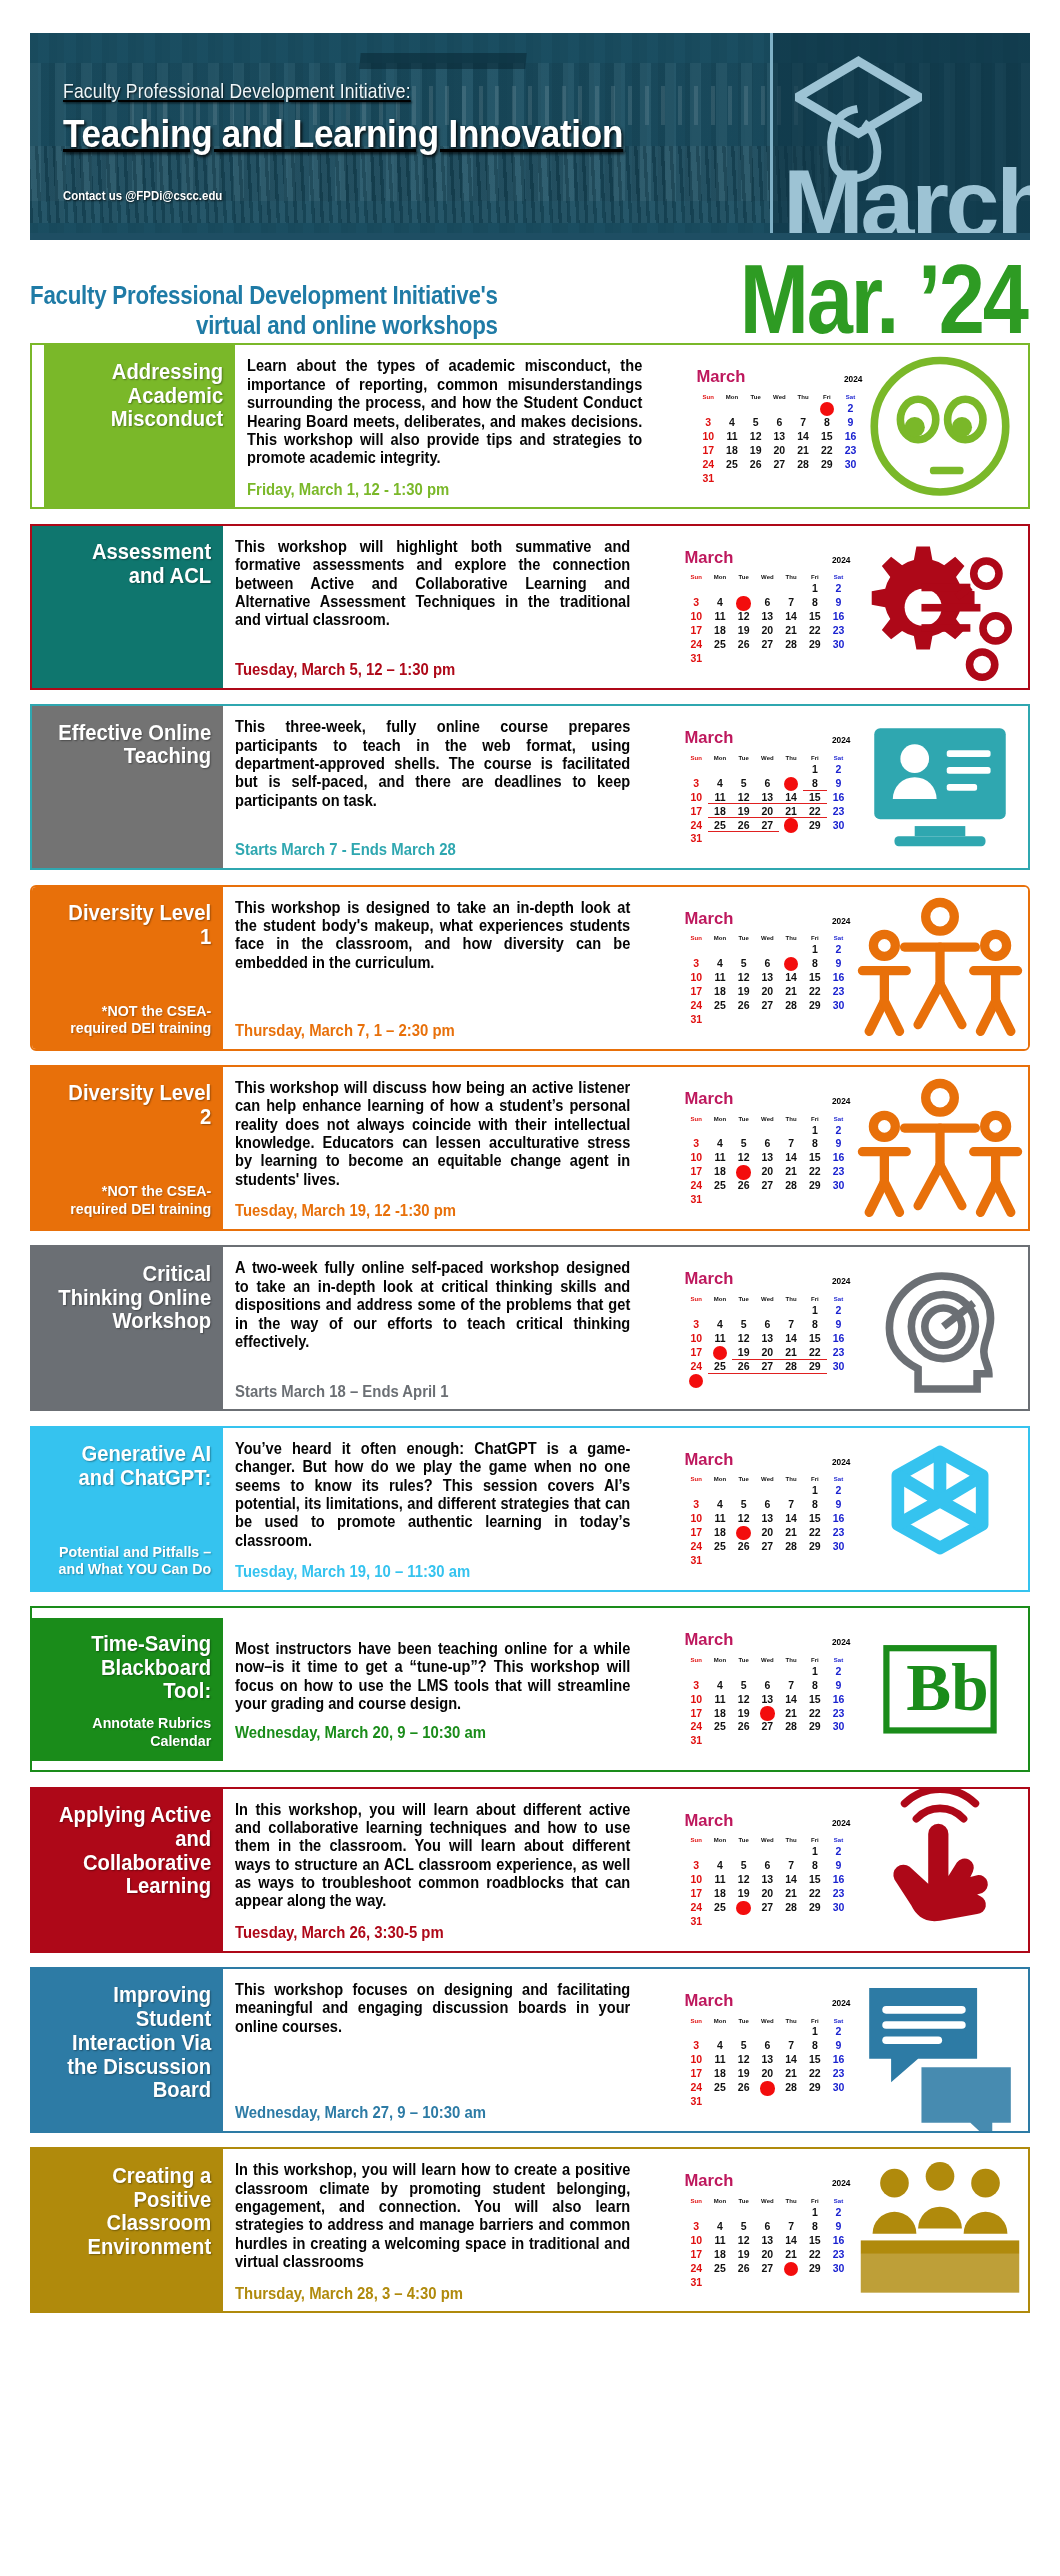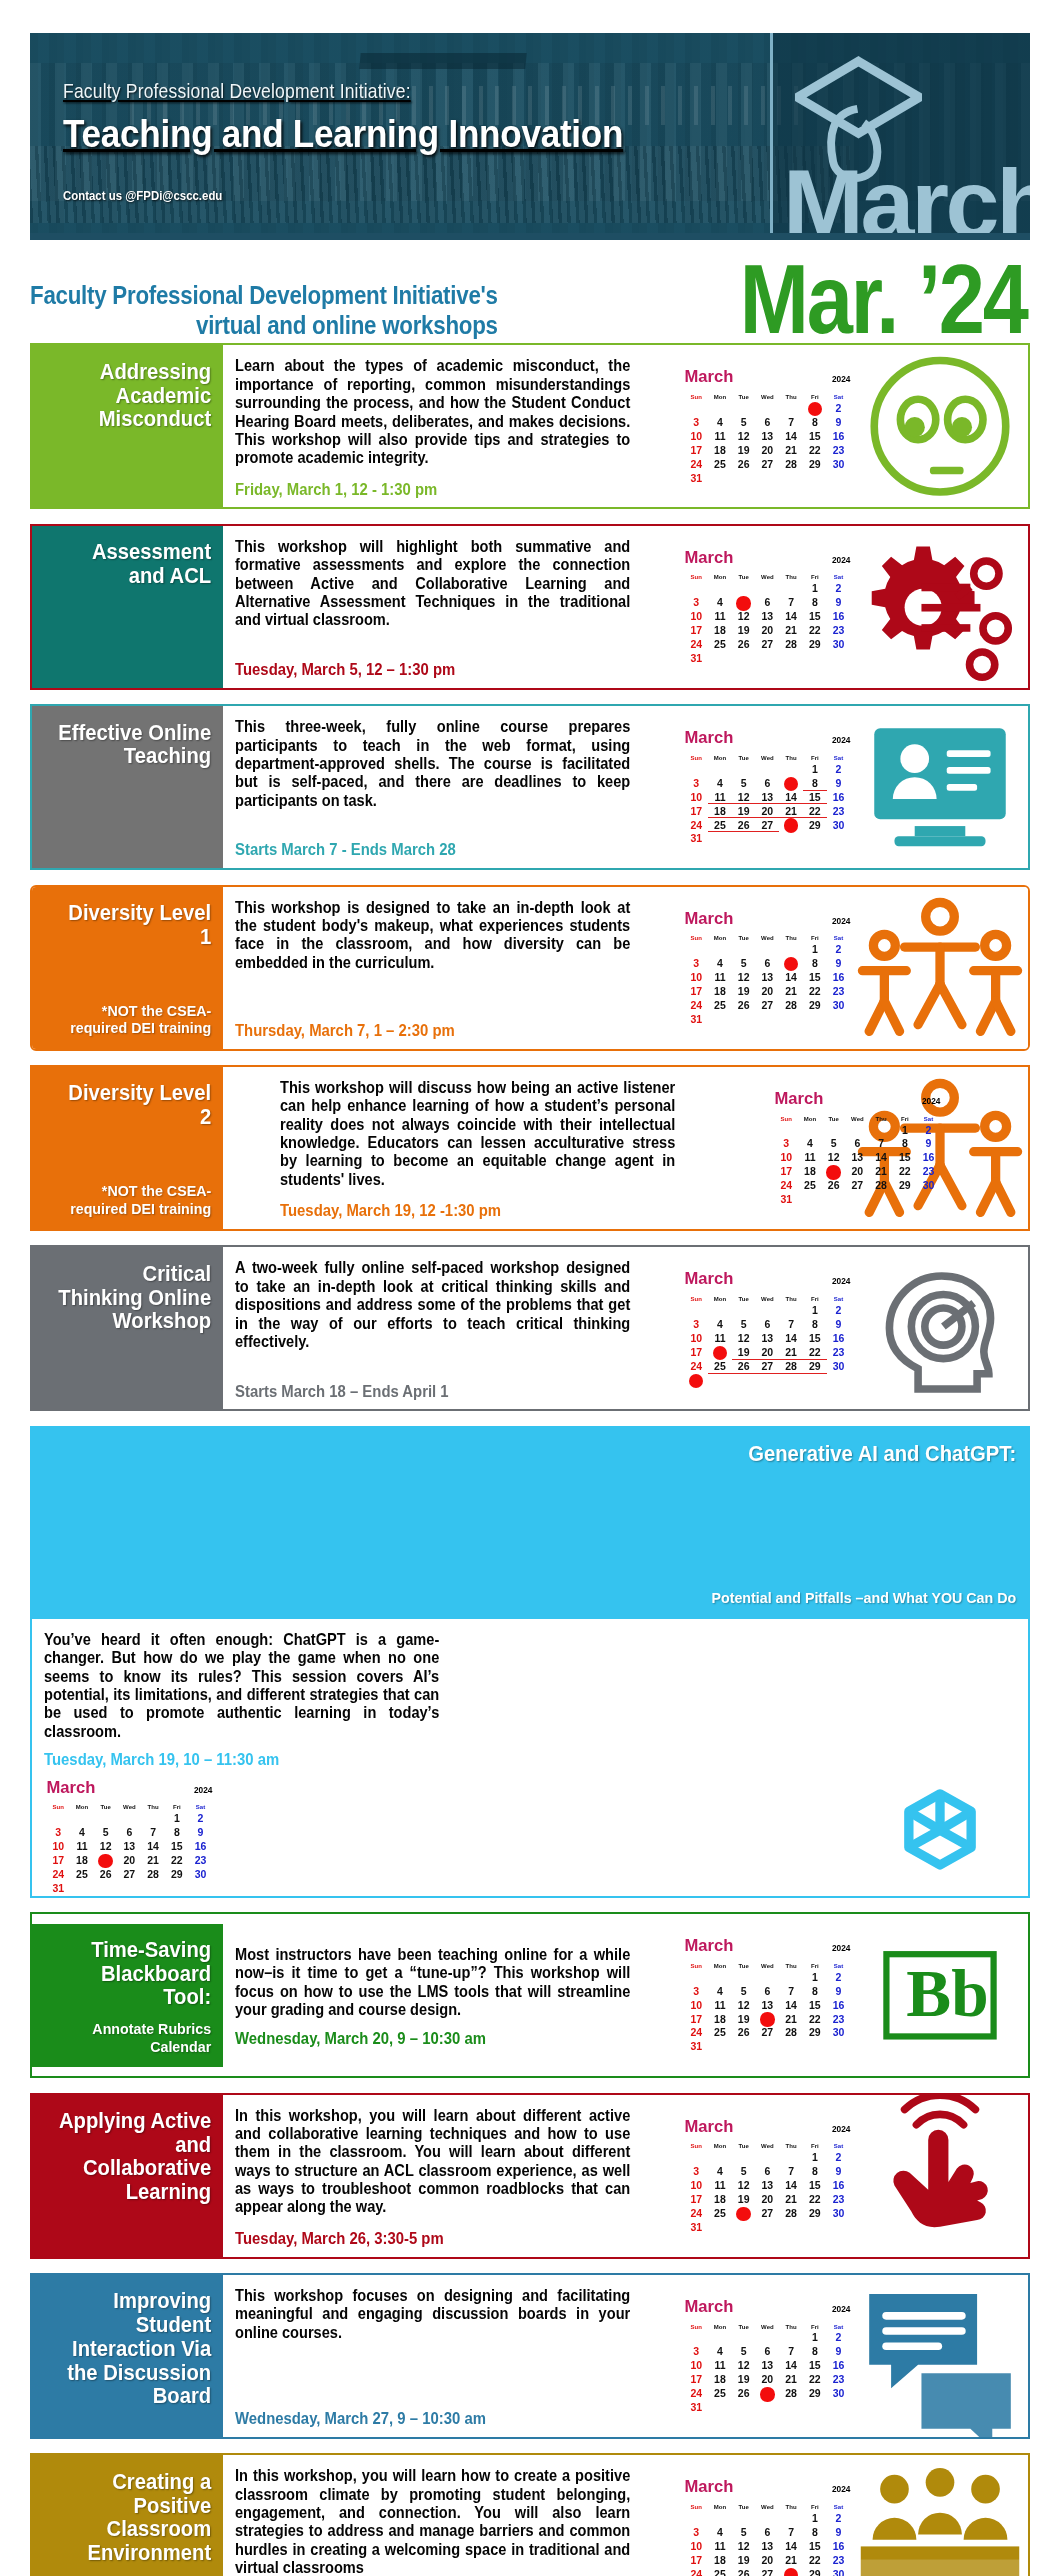--- a/index.html
+++ b/index.html
@@ -208,21 +208,21 @@
 
 <div class="titlebar">
   <div class="title-left">
     <div class="l1">Faculty Professional Development Initiative's</div>
     <div class="l2">virtual and online workshops</div>
   </div>
   <div class="title-right">Mar. ’24</div>
 </div>
 
 <div class="cards" id="cards">
-    <div class="card" style="border-color: rgb(122, 184, 41);">
+    <div class="card" style="border-color: rgb(122, 184, 41); padding-left: 12px;">
     <div class="card-label" style="background:#7ab829">
       <div class="lbl-main">Addressing Academic Misconduct</div>
       <div class="lbl-sub"></div>
     </div>
     <div class="card-body">
       <div class="card-desc">Learn about the types of academic misconduct, the importance of reporting, common misunderstandings surrounding the process, and how the Student Conduct Hearing Board meets, deliberates, and makes decisions. This workshop will also provide tips and strategies to promote academic integrity.</div>
       <div class="card-when" style="color:#7ab829">Friday,  March 1,  12 - 1:30 pm</div>
     </div>
     <div class="card-right">
       <div class="cal">
@@ -527,21 +527,21 @@
       <circle cx="166" cy="74" r="13"></circle>
               <path d="M140 104 H192"></path>
               <path d="M166 104 V140"></path>
               <path d="M166 140 L148 176"></path>
               <path d="M166 140 L184 176"></path>
       </g>
           </svg>
         </div>
     </div>
     </div>
-    <div class="card" style="border-color: rgb(232, 112, 10); gap: 45px;">
+    <div class="card" style="border-color: rgb(232, 112, 10);">
     <div class="card-label" style="background:#e8700a">
       <div class="lbl-main">Diversity Level 2</div>
       <div class="lbl-sub">*NOT the CSEA-required DEI training</div>
     </div>
     <div class="card-body">
       <div class="card-desc">This workshop will discuss how being an active listener can help enhance learning of how a student’s personal reality does not always coincide with their intellectual knowledge. Educators can lessen acculturative stress by learning to become an equitable change agent in students' lives.</div>
       <div class="card-when" style="color:#e8700a">Tuesday, March 19,  12 -1:30 pm</div>
     </div>
     <div class="card-right">
       <div class="cal">
@@ -684,21 +684,21 @@
             <g fill="none" stroke="#6b6f74" stroke-width="9">
       <path d="M40 100 a62 62 0 0 1 62-62 c34 0 58 22 58 50 c0 18 -8 26 -8 40 c0 12 6 16 6 26 l-14 0 0 18 -70 0 0-24 c-20-10 -34-26 -34-48 z"></path>
       <circle cx="104" cy="98" r="38"></circle>
               <circle cx="104" cy="98" r="22"></circle>
       <path d="M104 98 L140 70"></path>
             </g>
           </svg>
         </div>
     </div>
     </div>
-    <div class="card" style="border-color: rgb(53, 195, 239); flex-direction: column;">
+    <div class="card" style="border-color: rgb(53, 195, 239);">
     <div class="card-label" style="background:#35c3ef">
       <div class="lbl-main">Generative AI and ChatGPT:</div>
       <div class="lbl-sub">Potential and Pitfalls –and What YOU Can Do</div>
     </div>
     <div class="card-body">
       <div class="card-desc">You’ve heard it often enough: ChatGPT is a game-changer. But how do we play the game when no one seems to know its rules? This session covers AI’s potential, its limitations, and different strategies that can be used to promote authentic learning in today’s classroom.</div>
       <div class="card-when" style="color:#35c3ef">Tuesday, March 19, 10 – 11:30 am</div>
     </div>
     <div class="card-right">
       <div class="cal">

